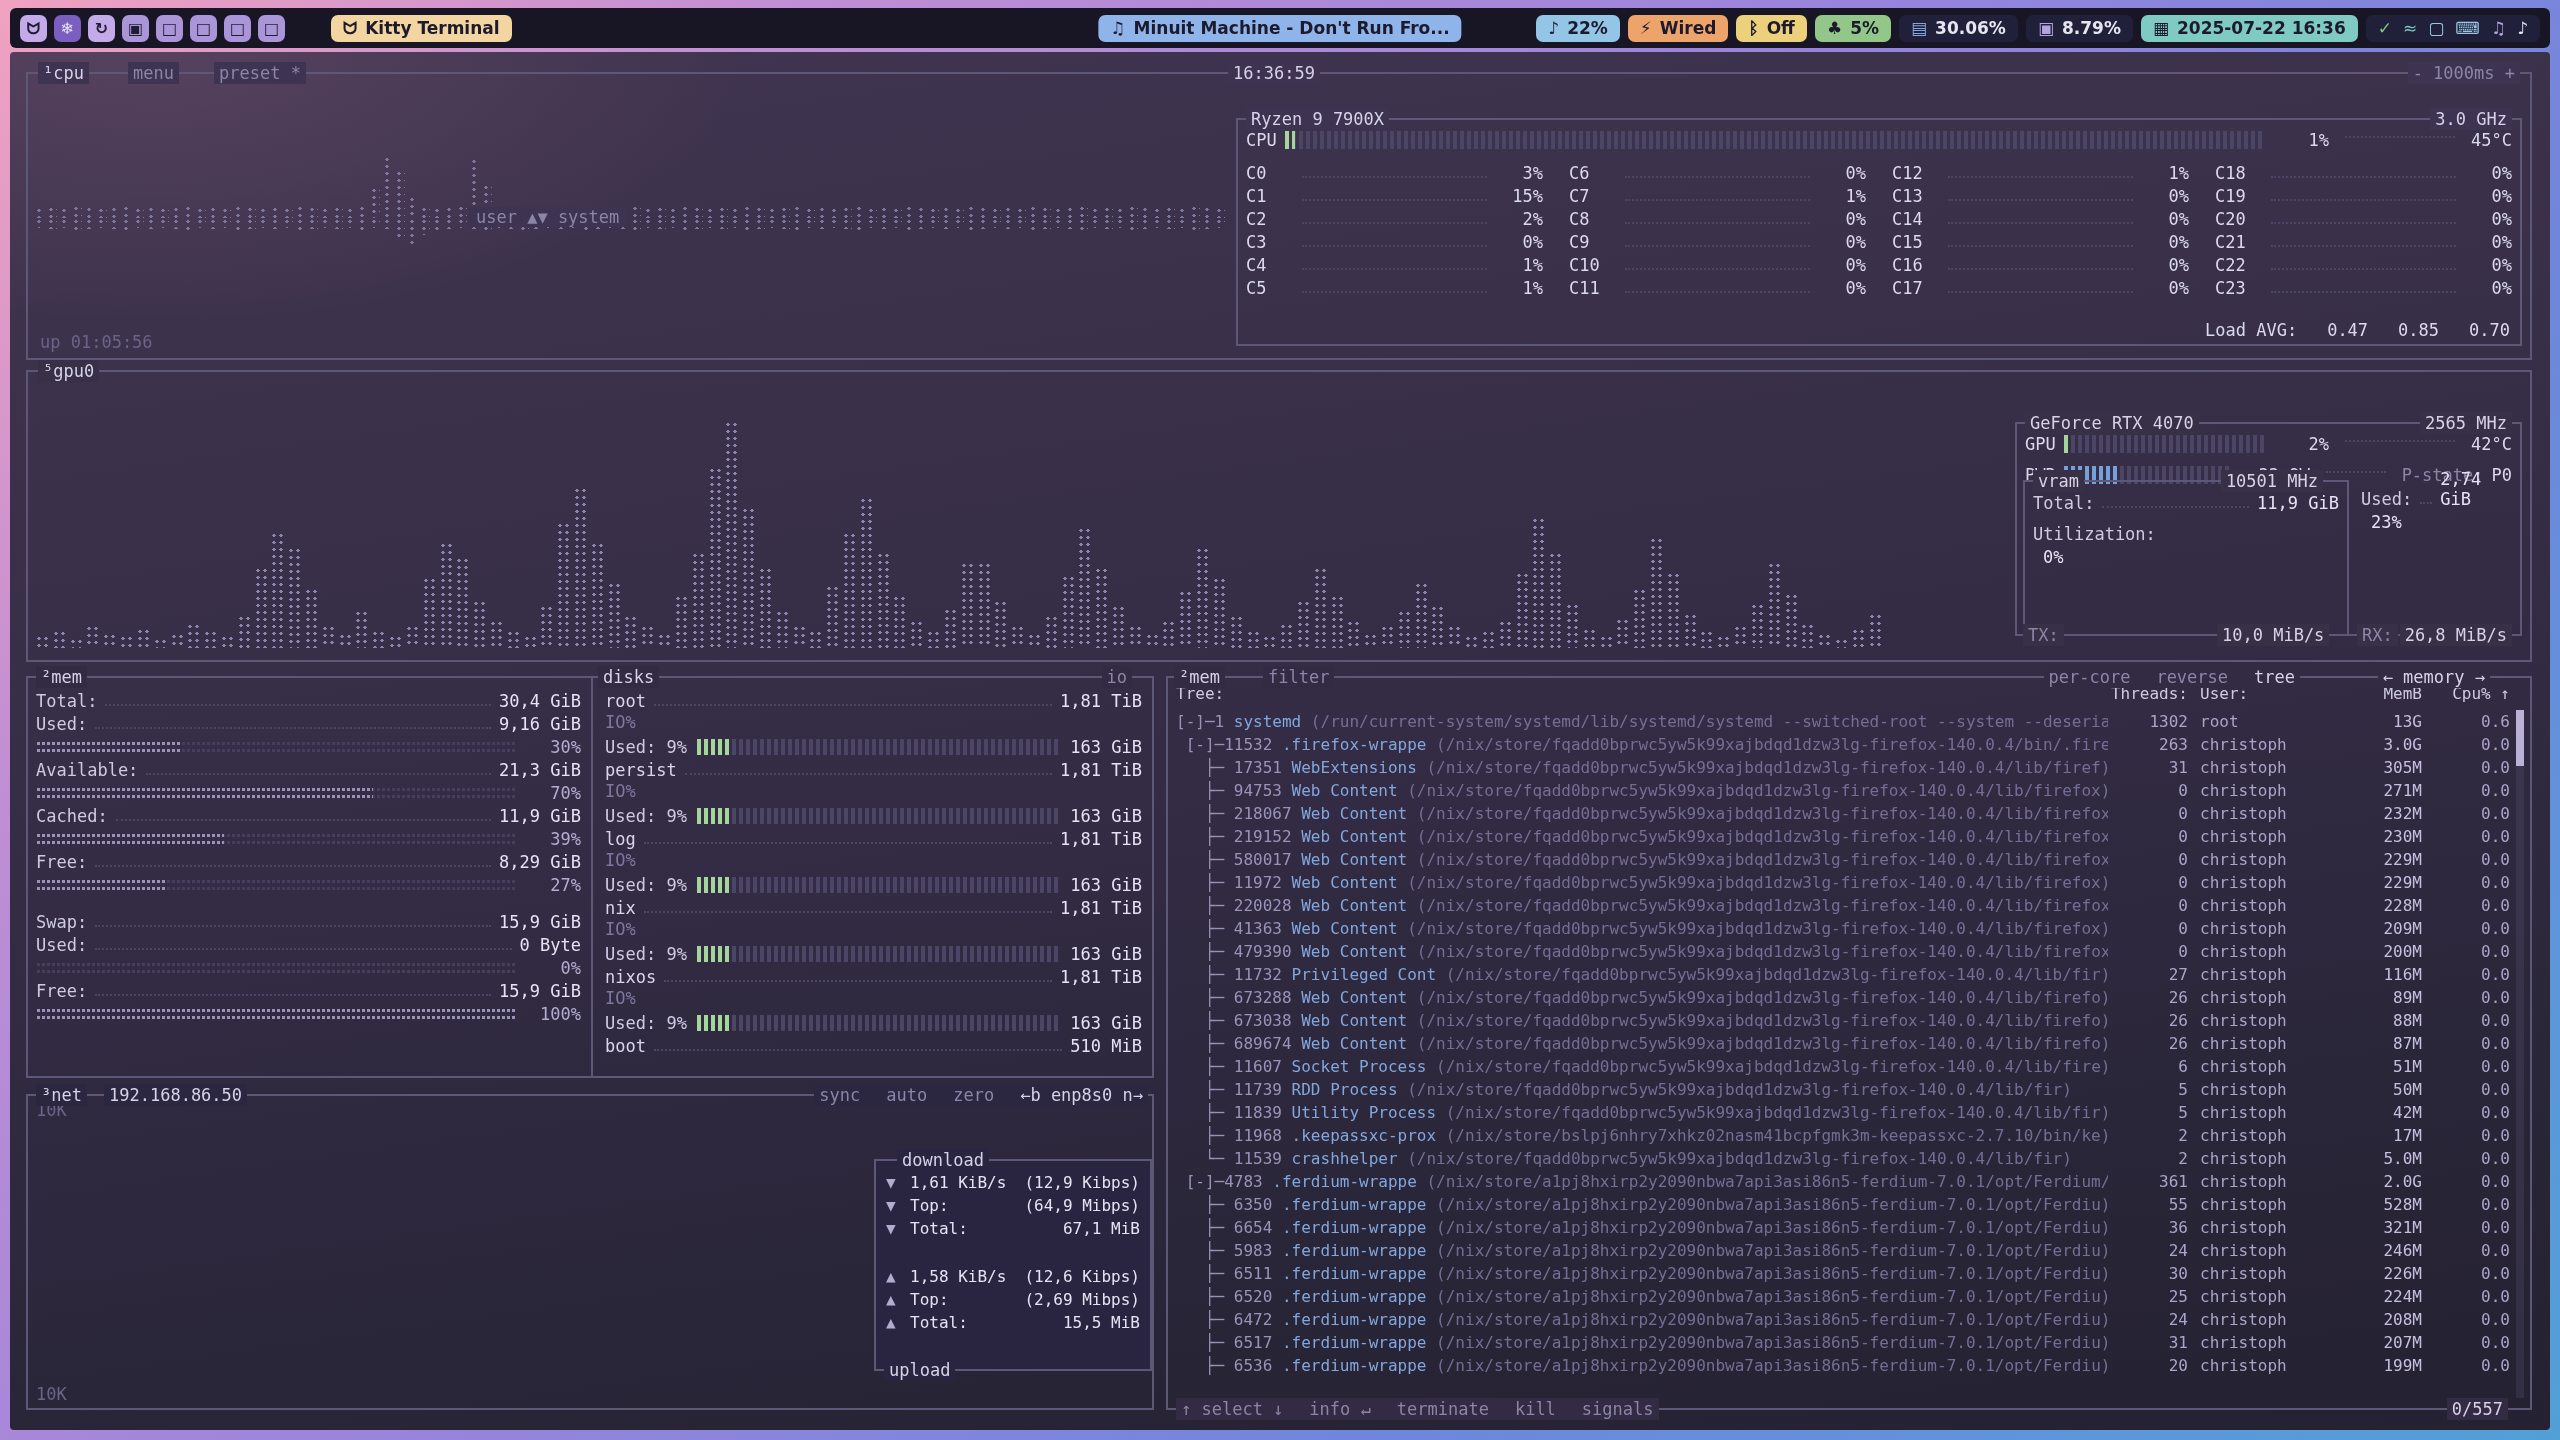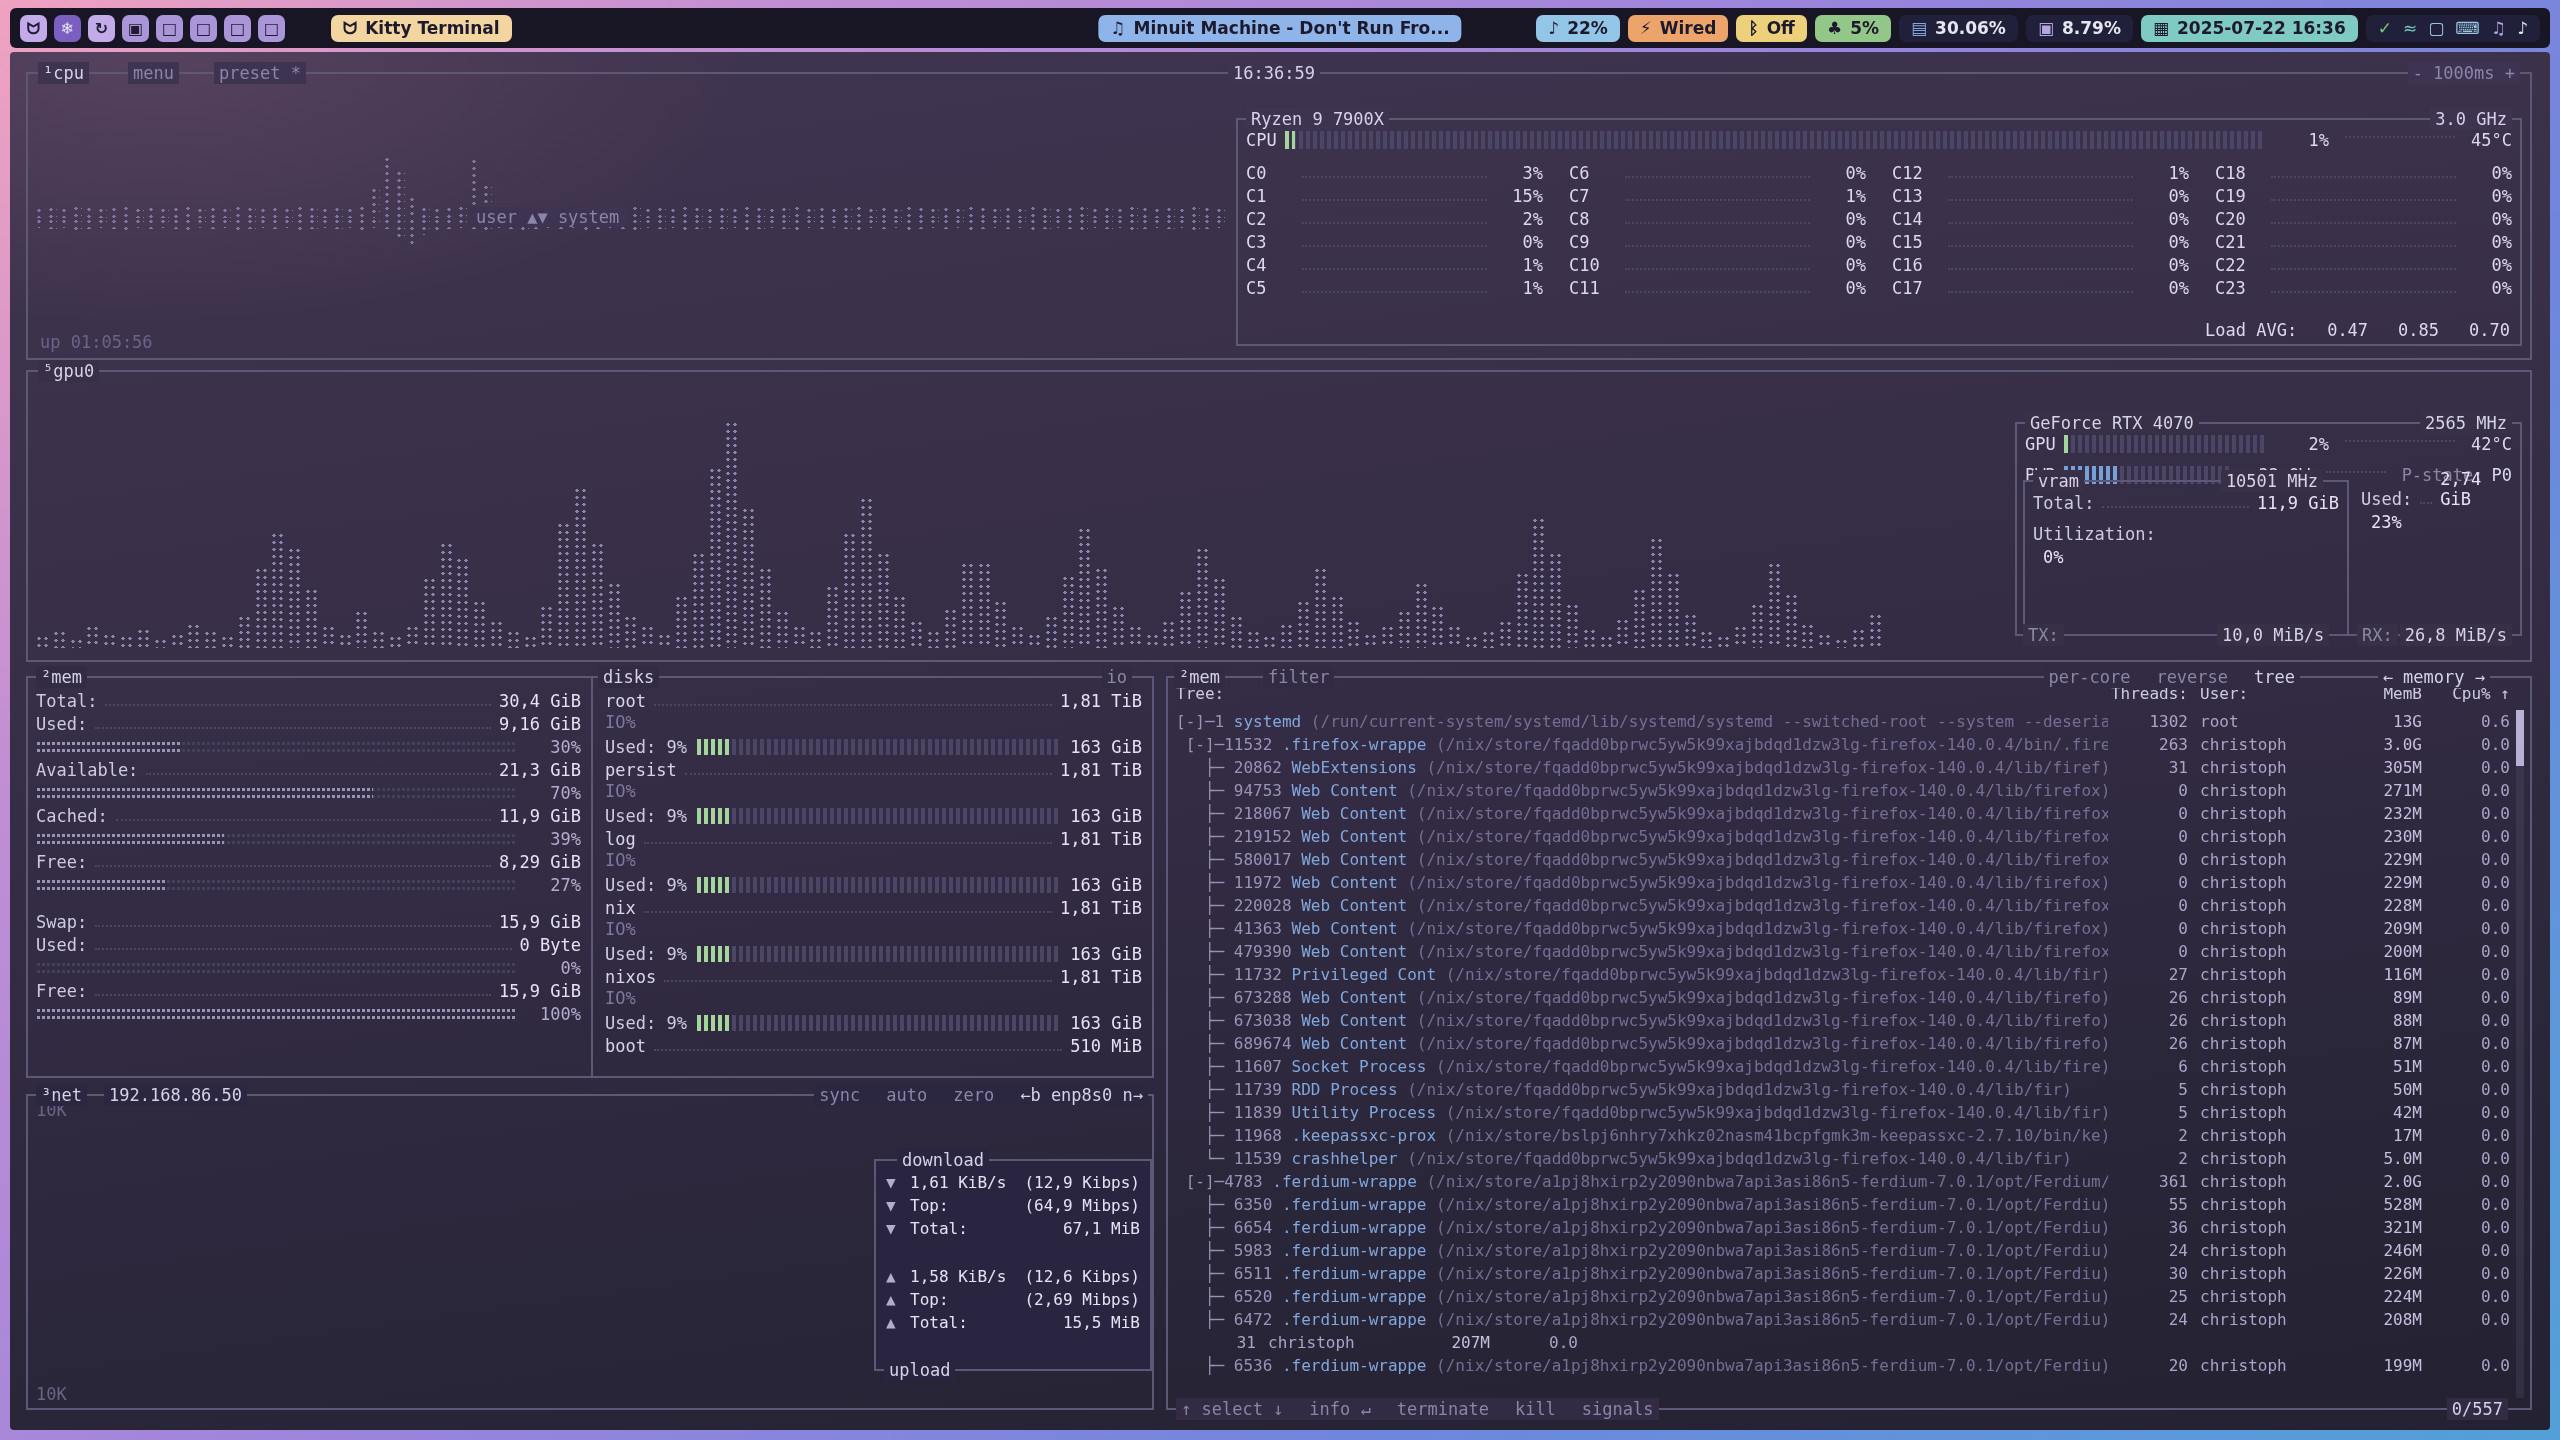--- a/index.html
+++ b/index.html
@@ -1055,21 +1055,21 @@
     <div class="phead">
       <span class="ph-tree">Tree:</span>
       <span class="col-thr">Threads:</span>
       <span class="col-user">User:</span>
       <span class="col-mem">MemB</span>
       <span class="col-cpu">Cpu% ↑</span>
     </div>
     <div id="proc-rows">
         <div class="prow"><span class="pleft"><span class="ptree">[-]─1 </span><span class="pname">systemd </span><span class="pcmd">(/run/current-system/systemd/lib/systemd/systemd --switched-root --system --deserializ)</span></span><span class="pthr col-thr">1302</span><span class="puser col-user">root</span><span class="pmem col-mem">13G</span><span class="pcpu col-cpu">0.6</span></div>
         <div class="prow"><span class="pleft"><span class="ptree"> [-]─11532 </span><span class="pname">.firefox-wrappe </span><span class="pcmd">(/nix/store/fqadd0bprwc5yw5k99xajbdqd1dzw3lg-firefox-140.0.4/bin/.firef)</span></span><span class="pthr col-thr">263</span><span class="puser col-user">christoph</span><span class="pmem col-mem">3.0G</span><span class="pcpu col-cpu">0.0</span></div>
-        <div class="prow"><span class="pleft"><span class="ptree">   ├─ 20862 </span><span class="pname">WebExtensions </span><span class="pcmd">(/nix/store/fqadd0bprwc5yw5k99xajbdqd1dzw3lg-firefox-140.0.4/lib/firef)</span></span><span class="pthr col-thr">31</span><span class="puser col-user">christoph</span><span class="pmem col-mem">305M</span><span class="pcpu col-cpu">0.0</span></div>
+        <div class="prow"><span class="pleft"><span class="ptree">   ├─ 17351 </span><span class="pname">WebExtensions </span><span class="pcmd">(/nix/store/fqadd0bprwc5yw5k99xajbdqd1dzw3lg-firefox-140.0.4/lib/firef)</span></span><span class="pthr col-thr">31</span><span class="puser col-user">christoph</span><span class="pmem col-mem">305M</span><span class="pcpu col-cpu">0.0</span></div>
         <div class="prow"><span class="pleft"><span class="ptree">   ├─ 94753 </span><span class="pname">Web Content </span><span class="pcmd">(/nix/store/fqadd0bprwc5yw5k99xajbdqd1dzw3lg-firefox-140.0.4/lib/firefox)</span></span><span class="pthr col-thr">0</span><span class="puser col-user">christoph</span><span class="pmem col-mem">271M</span><span class="pcpu col-cpu">0.0</span></div>
         <div class="prow"><span class="pleft"><span class="ptree">   ├─ 218067 </span><span class="pname">Web Content </span><span class="pcmd">(/nix/store/fqadd0bprwc5yw5k99xajbdqd1dzw3lg-firefox-140.0.4/lib/firefox)</span></span><span class="pthr col-thr">0</span><span class="puser col-user">christoph</span><span class="pmem col-mem">232M</span><span class="pcpu col-cpu">0.0</span></div>
         <div class="prow"><span class="pleft"><span class="ptree">   ├─ 219152 </span><span class="pname">Web Content </span><span class="pcmd">(/nix/store/fqadd0bprwc5yw5k99xajbdqd1dzw3lg-firefox-140.0.4/lib/firefox)</span></span><span class="pthr col-thr">0</span><span class="puser col-user">christoph</span><span class="pmem col-mem">230M</span><span class="pcpu col-cpu">0.0</span></div>
         <div class="prow"><span class="pleft"><span class="ptree">   ├─ 580017 </span><span class="pname">Web Content </span><span class="pcmd">(/nix/store/fqadd0bprwc5yw5k99xajbdqd1dzw3lg-firefox-140.0.4/lib/firefox)</span></span><span class="pthr col-thr">0</span><span class="puser col-user">christoph</span><span class="pmem col-mem">229M</span><span class="pcpu col-cpu">0.0</span></div>
         <div class="prow"><span class="pleft"><span class="ptree">   ├─ 11972 </span><span class="pname">Web Content </span><span class="pcmd">(/nix/store/fqadd0bprwc5yw5k99xajbdqd1dzw3lg-firefox-140.0.4/lib/firefox)</span></span><span class="pthr col-thr">0</span><span class="puser col-user">christoph</span><span class="pmem col-mem">229M</span><span class="pcpu col-cpu">0.0</span></div>
         <div class="prow"><span class="pleft"><span class="ptree">   ├─ 220028 </span><span class="pname">Web Content </span><span class="pcmd">(/nix/store/fqadd0bprwc5yw5k99xajbdqd1dzw3lg-firefox-140.0.4/lib/firefox)</span></span><span class="pthr col-thr">0</span><span class="puser col-user">christoph</span><span class="pmem col-mem">228M</span><span class="pcpu col-cpu">0.0</span></div>
         <div class="prow"><span class="pleft"><span class="ptree">   ├─ 41363 </span><span class="pname">Web Content </span><span class="pcmd">(/nix/store/fqadd0bprwc5yw5k99xajbdqd1dzw3lg-firefox-140.0.4/lib/firefox)</span></span><span class="pthr col-thr">0</span><span class="puser col-user">christoph</span><span class="pmem col-mem">209M</span><span class="pcpu col-cpu">0.0</span></div>
         <div class="prow"><span class="pleft"><span class="ptree">   ├─ 479390 </span><span class="pname">Web Content </span><span class="pcmd">(/nix/store/fqadd0bprwc5yw5k99xajbdqd1dzw3lg-firefox-140.0.4/lib/firefox)</span></span><span class="pthr col-thr">0</span><span class="puser col-user">christoph</span><span class="pmem col-mem">200M</span><span class="pcpu col-cpu">0.0</span></div>
         <div class="prow"><span class="pleft"><span class="ptree">   ├─ 11732 </span><span class="pname">Privileged Cont </span><span class="pcmd">(/nix/store/fqadd0bprwc5yw5k99xajbdqd1dzw3lg-firefox-140.0.4/lib/fir)</span></span><span class="pthr col-thr">27</span><span class="puser col-user">christoph</span><span class="pmem col-mem">116M</span><span class="pcpu col-cpu">0.0</span></div>
         <div class="prow"><span class="pleft"><span class="ptree">   ├─ 673288 </span><span class="pname">Web Content </span><span class="pcmd">(/nix/store/fqadd0bprwc5yw5k99xajbdqd1dzw3lg-firefox-140.0.4/lib/firefo)</span></span><span class="pthr col-thr">26</span><span class="puser col-user">christoph</span><span class="pmem col-mem">89M</span><span class="pcpu col-cpu">0.0</span></div>
@@ -1080,21 +1080,21 @@
         <div class="prow"><span class="pleft"><span class="ptree">   ├─ 11839 </span><span class="pname">Utility Process </span><span class="pcmd">(/nix/store/fqadd0bprwc5yw5k99xajbdqd1dzw3lg-firefox-140.0.4/lib/fir)</span></span><span class="pthr col-thr">5</span><span class="puser col-user">christoph</span><span class="pmem col-mem">42M</span><span class="pcpu col-cpu">0.0</span></div>
         <div class="prow"><span class="pleft"><span class="ptree">   ├─ 11968 </span><span class="pname">.keepassxc-prox </span><span class="pcmd">(/nix/store/bslpj6nhry7xhkz02nasm41bcpfgmk3m-keepassxc-2.7.10/bin/ke)</span></span><span class="pthr col-thr">2</span><span class="puser col-user">christoph</span><span class="pmem col-mem">17M</span><span class="pcpu col-cpu">0.0</span></div>
         <div class="prow"><span class="pleft"><span class="ptree">   └─ 11539 </span><span class="pname">crashhelper </span><span class="pcmd">(/nix/store/fqadd0bprwc5yw5k99xajbdqd1dzw3lg-firefox-140.0.4/lib/fir)</span></span><span class="pthr col-thr">2</span><span class="puser col-user">christoph</span><span class="pmem col-mem">5.0M</span><span class="pcpu col-cpu">0.0</span></div>
         <div class="prow"><span class="pleft"><span class="ptree"> [-]─4783 </span><span class="pname">.ferdium-wrappe </span><span class="pcmd">(/nix/store/a1pj8hxirp2y2090nbwa7api3asi86n5-ferdium-7.0.1/opt/Ferdium/.)</span></span><span class="pthr col-thr">361</span><span class="puser col-user">christoph</span><span class="pmem col-mem">2.0G</span><span class="pcpu col-cpu">0.0</span></div>
         <div class="prow"><span class="pleft"><span class="ptree">   ├─ 6350 </span><span class="pname">.ferdium-wrappe </span><span class="pcmd">(/nix/store/a1pj8hxirp2y2090nbwa7api3asi86n5-ferdium-7.0.1/opt/Ferdiu)</span></span><span class="pthr col-thr">55</span><span class="puser col-user">christoph</span><span class="pmem col-mem">528M</span><span class="pcpu col-cpu">0.0</span></div>
         <div class="prow"><span class="pleft"><span class="ptree">   ├─ 6654 </span><span class="pname">.ferdium-wrappe </span><span class="pcmd">(/nix/store/a1pj8hxirp2y2090nbwa7api3asi86n5-ferdium-7.0.1/opt/Ferdiu)</span></span><span class="pthr col-thr">36</span><span class="puser col-user">christoph</span><span class="pmem col-mem">321M</span><span class="pcpu col-cpu">0.0</span></div>
         <div class="prow"><span class="pleft"><span class="ptree">   ├─ 5983 </span><span class="pname">.ferdium-wrappe </span><span class="pcmd">(/nix/store/a1pj8hxirp2y2090nbwa7api3asi86n5-ferdium-7.0.1/opt/Ferdiu)</span></span><span class="pthr col-thr">24</span><span class="puser col-user">christoph</span><span class="pmem col-mem">246M</span><span class="pcpu col-cpu">0.0</span></div>
         <div class="prow"><span class="pleft"><span class="ptree">   ├─ 6511 </span><span class="pname">.ferdium-wrappe </span><span class="pcmd">(/nix/store/a1pj8hxirp2y2090nbwa7api3asi86n5-ferdium-7.0.1/opt/Ferdiu)</span></span><span class="pthr col-thr">30</span><span class="puser col-user">christoph</span><span class="pmem col-mem">226M</span><span class="pcpu col-cpu">0.0</span></div>
         <div class="prow"><span class="pleft"><span class="ptree">   ├─ 6520 </span><span class="pname">.ferdium-wrappe </span><span class="pcmd">(/nix/store/a1pj8hxirp2y2090nbwa7api3asi86n5-ferdium-7.0.1/opt/Ferdiu)</span></span><span class="pthr col-thr">25</span><span class="puser col-user">christoph</span><span class="pmem col-mem">224M</span><span class="pcpu col-cpu">0.0</span></div>
         <div class="prow"><span class="pleft"><span class="ptree">   ├─ 6472 </span><span class="pname">.ferdium-wrappe </span><span class="pcmd">(/nix/store/a1pj8hxirp2y2090nbwa7api3asi86n5-ferdium-7.0.1/opt/Ferdiu)</span></span><span class="pthr col-thr">24</span><span class="puser col-user">christoph</span><span class="pmem col-mem">208M</span><span class="pcpu col-cpu">0.0</span></div>
-        <div class="prow"><span class="pthr col-thr">31</span><span class="puser col-user">christoph</span><span class="pmem col-mem">207M</span><span class="pcpu col-cpu">0.0</span></div>
+        <div class="prow"><span class="pleft"><span class="ptree">   ├─ 6517 </span><span class="pname">.ferdium-wrappe </span><span class="pcmd">(/nix/store/a1pj8hxirp2y2090nbwa7api3asi86n5-ferdium-7.0.1/opt/Ferdiu)</span></span><span class="pthr col-thr">31</span><span class="puser col-user">christoph</span><span class="pmem col-mem">207M</span><span class="pcpu col-cpu">0.0</span></div>
         <div class="prow"><span class="pleft"><span class="ptree">   ├─ 6536 </span><span class="pname">.ferdium-wrappe </span><span class="pcmd">(/nix/store/a1pj8hxirp2y2090nbwa7api3asi86n5-ferdium-7.0.1/opt/Ferdiu)</span></span><span class="pthr col-thr">20</span><span class="puser col-user">christoph</span><span class="pmem col-mem">199M</span><span class="pcpu col-cpu">0.0</span></div>
       </div>
     <div class="pscroll">
         <div class="pthumb"></div>
       </div>
 
     <span class="blabel bl-b btoggle-row" style="left:8px">
       <span class="bl-dim">↑ select ↓</span>
       <span class="bl-dim">info ↵</span>
       <span class="bl-dim">terminate</span>

